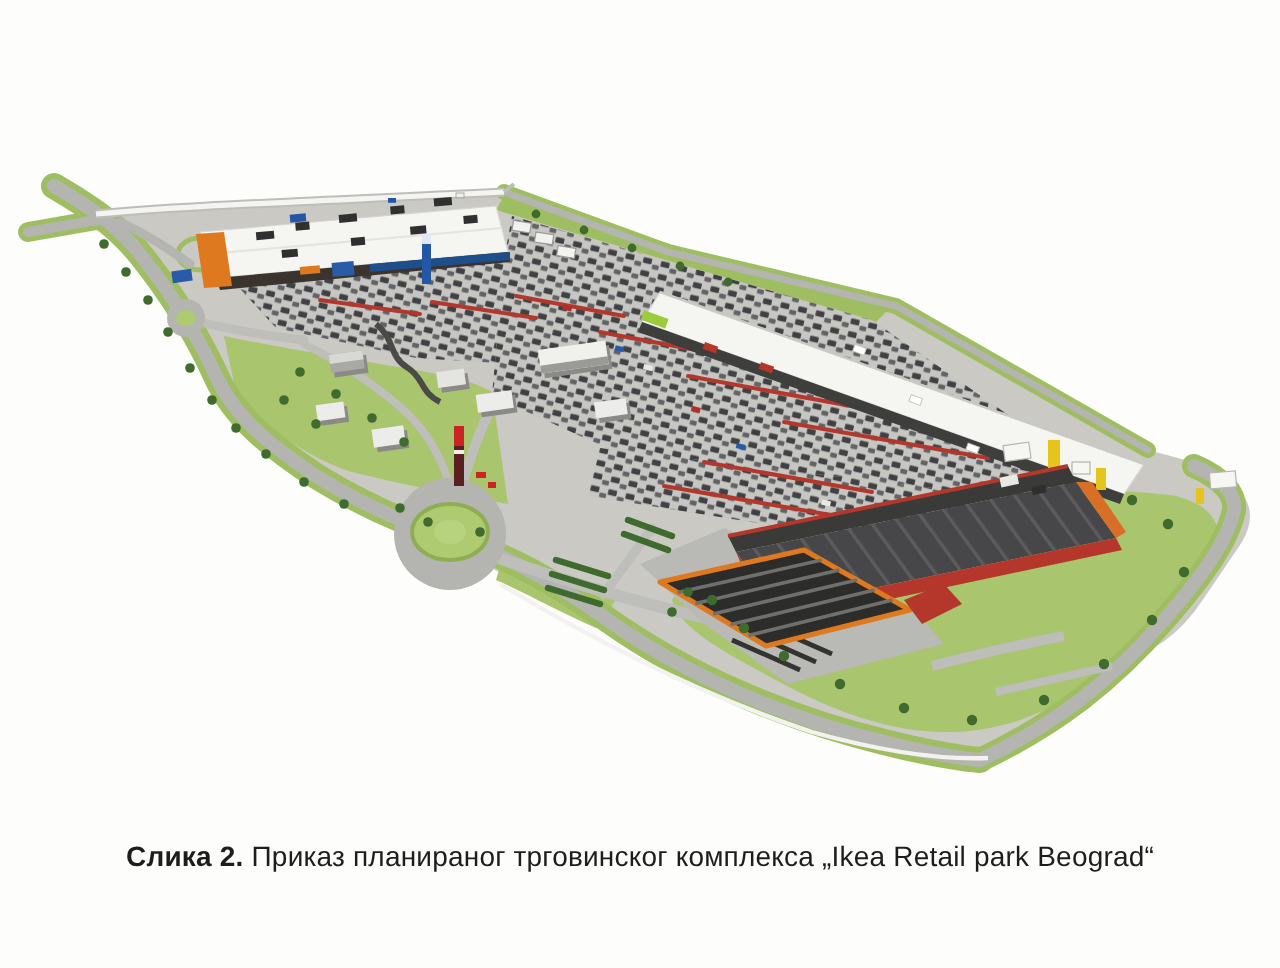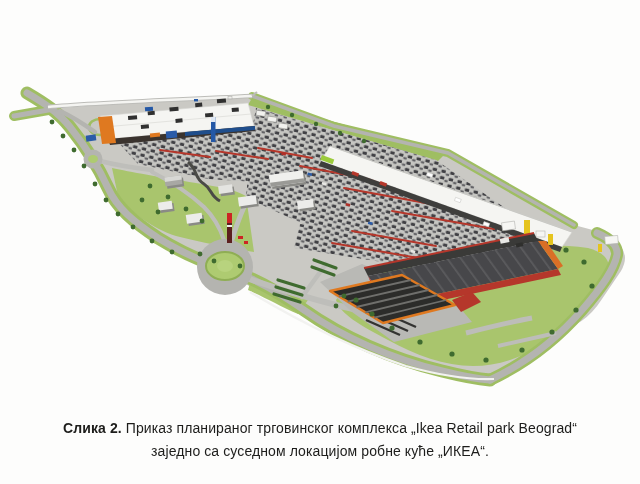--- a/index.html
+++ b/index.html
@@ -291,16 +291,15 @@
       <rect x="227" y="225" width="5" height="2" fill="#eeeeee"></rect>
     </g>
     <rect x="238" y="236" width="5" height="3" fill="#cc2424"></rect>
     <rect x="244" y="241" width="4" height="3" fill="#cc2424"></rect>
     <rect x="86" y="135" width="10" height="6" fill="#2a5ba8" transform="rotate(-8 91 138)"></rect>
   </g>
 </svg>
 
 <div class="caption">
   <p><span class="cap-bold">Слика 2.</span> <span>Приказ планираног трговинског комплекса „Ikea Retail park Beograd“</span></p>
-  <p>заједно са суседном локацијом робне куће „ИКЕА“.</p>
 </div>
 
 </div>
 
 </body></html>

